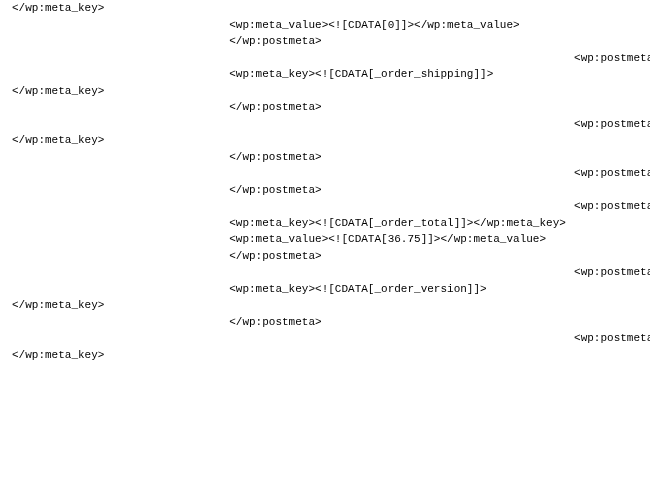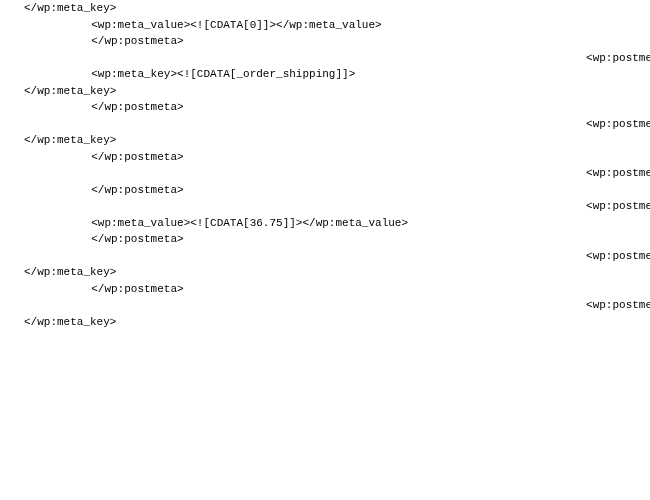--- a/index.html
+++ b/index.html
@@ -11,43 +11,44 @@
     font-size: 11px;
     line-height: 16.5px;
     color: #000;
     background: #fff;
   }
   .code-container {
     padding: 0;
   }
   .line {
     white-space: pre;
-    margin-left: 12px;
   }
   .i0 { padding-left: 12px; }
-  .i1 { }
+  .i1 { padding-left: 150px; }
   .i2 { padding-left: 310px; }
 </style>
 </head>
 <body>
 
 <div class="code-container">
   <div class="line i0">&lt;/wp:meta_key&gt;</div>
   <div class="line i1">            &lt;wp:meta_value&gt;&lt;![CDATA[0]]&gt;&lt;/wp:meta_value&gt;</div>
   <div class="line i1">            &lt;/wp:postmeta&gt;</div>
   <div class="line i2">                                        &lt;wp:postmeta&gt;</div>
   <div class="line i1">            &lt;wp:meta_key&gt;&lt;![CDATA[_order_shipping]]&gt;</div>
   <div class="line i0">&lt;/wp:meta_key&gt;</div>
   <div class="line i1">            &lt;/wp:postmeta&gt;</div>
   <div class="line i2">                                        &lt;wp:postmeta&gt;</div>
   <div class="line i0">&lt;/wp:meta_key&gt;</div>
   <div class="line i1">            &lt;/wp:postmeta&gt;</div>
   <div class="line i2">                                        &lt;wp:postmeta&gt;</div>
   <div class="line i1">            &lt;/wp:postmeta&gt;</div>
   <div class="line i2">                                        &lt;wp:postmeta&gt;</div>
+  <div class="line i1">            &lt;wp:meta_key&gt;&lt;![CDATA[_order_total]]&gt;&lt;/wp:meta_key&gt;</div>
   <div class="line i1">            &lt;wp:meta_value&gt;&lt;![CDATA[36.75]]&gt;&lt;/wp:meta_value&gt;</div>
   <div class="line i1">            &lt;/wp:postmeta&gt;</div>
   <div class="line i2">                                        &lt;wp:postmeta&gt;</div>
+  <div class="line i1">            &lt;wp:meta_key&gt;&lt;![CDATA[_order_version]]&gt;</div>
   <div class="line i0">&lt;/wp:meta_key&gt;</div>
   <div class="line i1">            &lt;/wp:postmeta&gt;</div>
   <div class="line i2">                                        &lt;wp:postmeta&gt;</div>
   <div class="line i0">&lt;/wp:meta_key&gt;</div>
 </div>
 
 </body></html>

